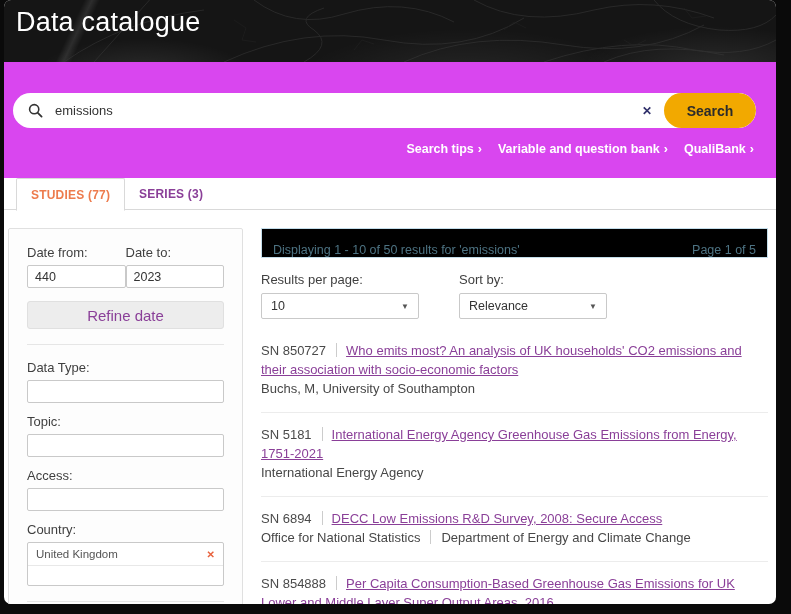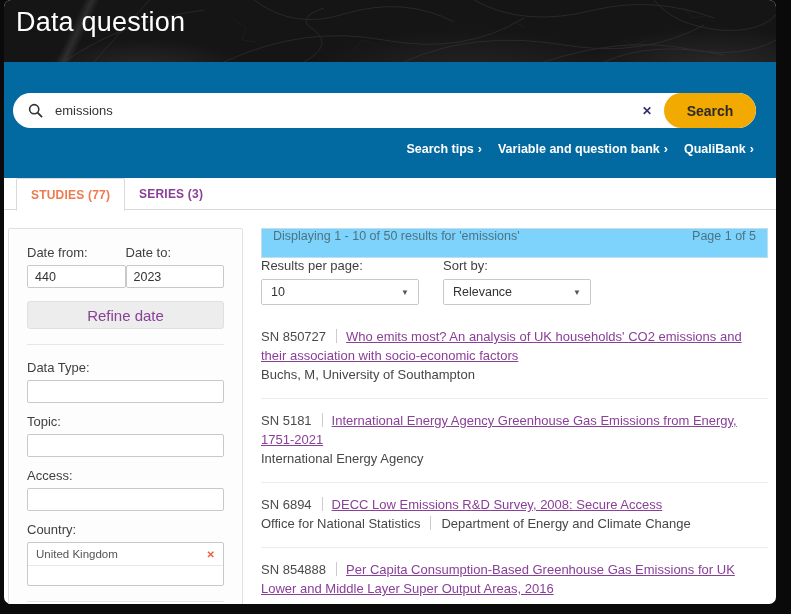--- a/index.html
+++ b/index.html
@@ -35,21 +35,21 @@
   .hero h1 {
     position: relative;
     color: #ffffff;
     font-size: 27px;
     font-weight: 400;
     letter-spacing: 0.2px;
     padding: 7px 0 0 12px;
   }
 
   
-  .search-band { background: #0369a1; padding: 31px 20px 0 9px; height: 116px; }
+  .search-band { background: #d946ef; padding: 31px 20px 0 9px; height: 116px; }
   .search-bar {
     display: flex; align-items: center;
     background: #ffffff;
     border-radius: 18px;
     height: 35px;
     padding-left: 15px;
     overflow: hidden;
   }
   .search-bar .mag { flex: 0 0 auto; display: flex; align-items: center; margin-right: 12px; }
   .search-bar input {
@@ -143,28 +143,28 @@
     display: flex; align-items: center; justify-content: space-between;
     border-bottom: 1px solid #e8e8e8;
     padding: 0 8px; height: 23px;
   }
   .country-tag .tag-label { font-size: 11.5px; color: #555; }
   .tag-x { color: #e8623d; font-size: 10px; font-weight: 700; cursor: pointer; }
 
   
   .main { flex: 1 1 auto; margin-left: 18px; padding-right: 2px; }
   .info-bar {
-    display: flex; justify-content: space-between; align-items: flex-start;
-    background: #7dd3fc;
+    display: flex; justify-content: space-between; align-items: flex-end;
+    background: #000000;
     border: 1px solid #c3ddea;
     height: 30px;
     padding: 0 11px;
     font-size: 12.5px; color: #4d7383;
   }
-  .controls { display: flex; gap: 24px; }
+  .controls { display: flex; gap: 40px; margin-top: 14px; }
   .ctl-label { font-size: 13px; color: #3f3f3f; margin-bottom: 6px; }
   .select {
     display: flex; align-items: center; justify-content: space-between;
     border: 1px solid #c9c9c9; border-radius: 2px;
     height: 26px; padding: 8px 9px;
     font-size: 12.5px; color: #333;
     background: #fff; cursor: pointer;
   }
   .select .caret { font-size: 8px; color: #555; }
   .sel-results { width: 158px; }
@@ -204,21 +204,21 @@
         <path d="M250 0 Q290 30 340 14 Q400 -4 450 22"></path>
         <path d="M470 0 Q520 28 590 10 Q650 -4 710 18"></path>
         <path d="M600 62 Q650 40 720 55"></path>
         <path d="M300 62 Q330 45 310 30 Q290 18 320 8"></path>
         <path d="M650 0 Q670 25 715 30 Q755 33 772 15"></path>
       </g>
       <g fill="none" stroke="#2f2f2f" stroke-width="0.6">
         <path d="M230 20 l12 8 l-4 12 l14 2 M500 30 l10 -8 l12 6 M350 50 l8 -10 l12 4 M620 40 l10 6 l12 -6 M680 8 l8 10 l14 -2"></path>
       </g>
     </svg>
-    <h1>Data question</h1>
+    <h1>Data catalogue</h1>
   </div>
 
   <div class="search-band">
     <div class="search-bar">
       <span class="mag">
         <svg width="15" height="15" viewBox="0 0 15 15">
             <circle cx="6.2" cy="6.2" r="4.6" fill="none" stroke="#333" stroke-width="1.6"></circle>
             <line x1="9.8" y1="9.8" x2="13.6" y2="13.6" stroke="#333" stroke-width="1.8" stroke-linecap="round"></line>
           </svg>
       </span>

